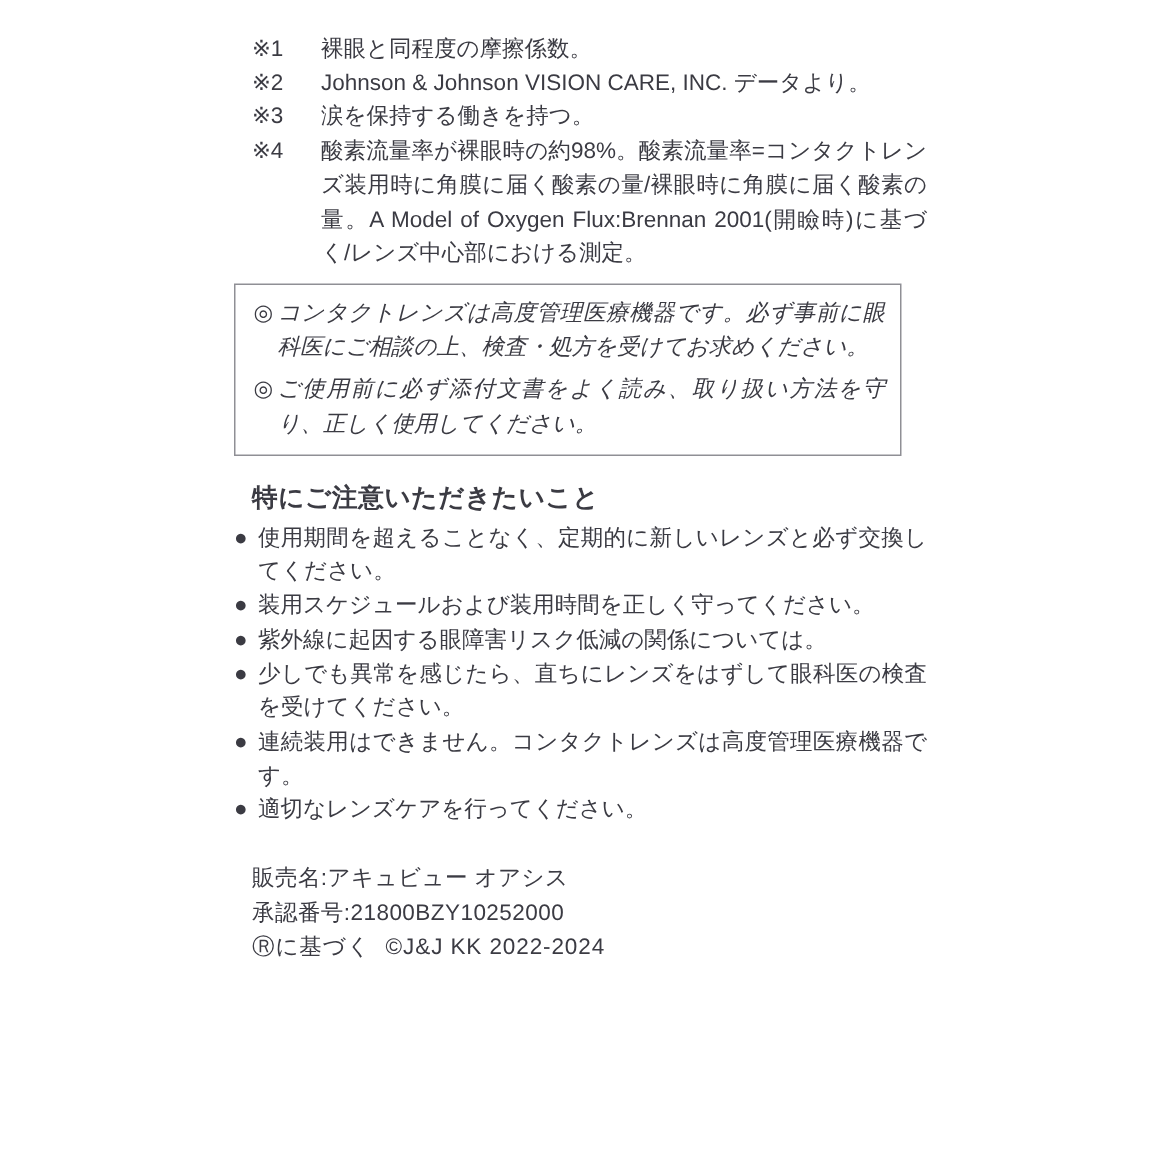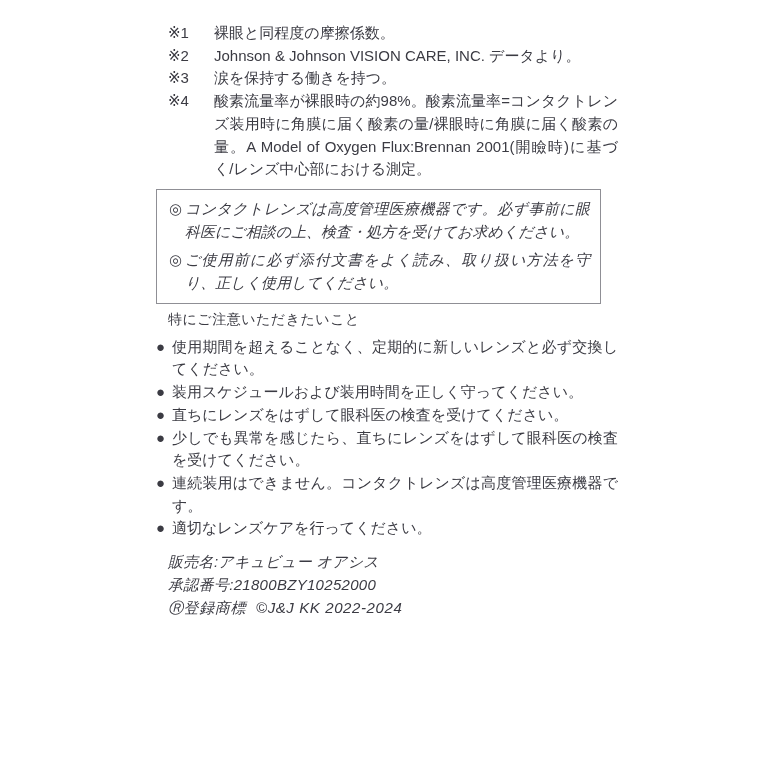--- a/index.html
+++ b/index.html
@@ -61,47 +61,46 @@
   .notice-item .nb-marker {
     flex: 0 0 16px;
   }
   .notice-item .nb-body {
     flex: 1;
     text-align: justify;
     font-style: italic;
   }
 
   .caution-heading {
-    margin-top: 4px;
+    margin-top: 16px;
     margin-left: 12px;
-    font-weight: normal;
-    font-size: 14px;
+    font-weight: bold;
+    font-size: 17px;
     letter-spacing: 0.5px;
     line-height: 23px;
   }
 
   .caution-list { margin-top: 5px; }
   .caution-item {
     display: flex;
     align-items: flex-start;
   }
   .caution-item .cb-marker {
     flex: 0 0 16px;
   }
   .caution-item .cb-body {
     flex: 1;
     text-align: justify;
   }
 
   .footer {
-    margin-top: 10px;
+    margin-top: 22px;
     margin-left: 12px;
     line-height: 23.2px;
     letter-spacing: 0.3px;
-    font-style: italic;
   }
   .footer .tm-row { letter-spacing: 0.6px; }
   .tm-gap { display: inline-block; width: 10px; }
 </style>
 </head>
 <body>
 
 <div class="sheet">
 
 
@@ -157,21 +156,21 @@
       <div class="cb-body">使用期間を超えることなく、定期的に新しいレンズと必ず交換してください。</div>
     </div>
 
     <div class="caution-item">
       <span class="cb-marker">●</span>
       <div class="cb-body">装用スケジュールおよび装用時間を正しく守ってください。</div>
     </div>
 
     <div class="caution-item">
       <span class="cb-marker">●</span>
-      <div class="cb-body">直ちにレンズをはずして眼科医の検査を受けてください。</div>
+      <div class="cb-body">紫外線に起因する眼障害リスク低減の関係については。</div>
     </div>
 
     <div class="caution-item">
       <span class="cb-marker">●</span>
       <div class="cb-body">少しでも異常を感じたら、直ちにレンズをはずして眼科医の検査を受けてください。</div>
     </div>
 
     <div class="caution-item">
       <span class="cb-marker">●</span>
       <div class="cb-body">連続装用はできません。コンタクトレンズは高度管理医療機器です。</div>
@@ -181,17 +180,17 @@
       <span class="cb-marker">●</span>
       <div class="cb-body">適切なレンズケアを行ってください。</div>
     </div>
 
   </div>
 
   <div class="footer">
     <div>販売名:アキュビュー オアシス</div>
     <div>承認番号:21800BZY10252000</div>
     <div class="tm-row">
-      <span>Ⓡ登録商標</span><span class="tm-gap"></span><span>©J&amp;J KK 2022-2024</span>
+      <span>Ⓡに基づく</span><span class="tm-gap"></span><span>©J&amp;J KK 2022-2024</span>
     </div>
   </div>
 
 </div>
 
 </body></html>

